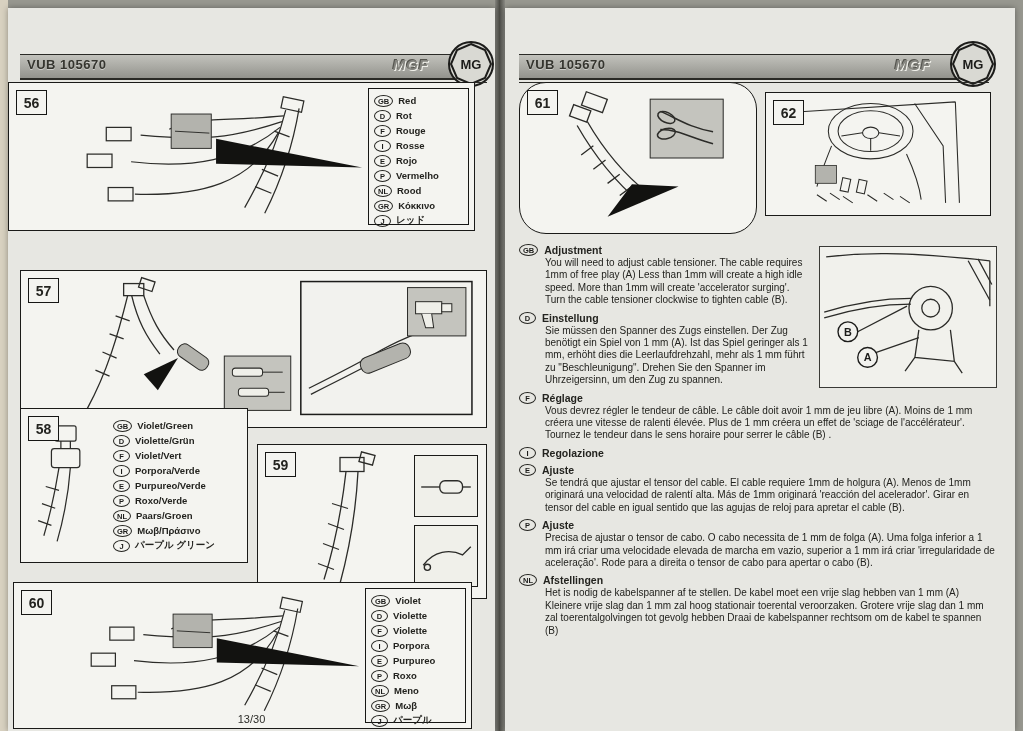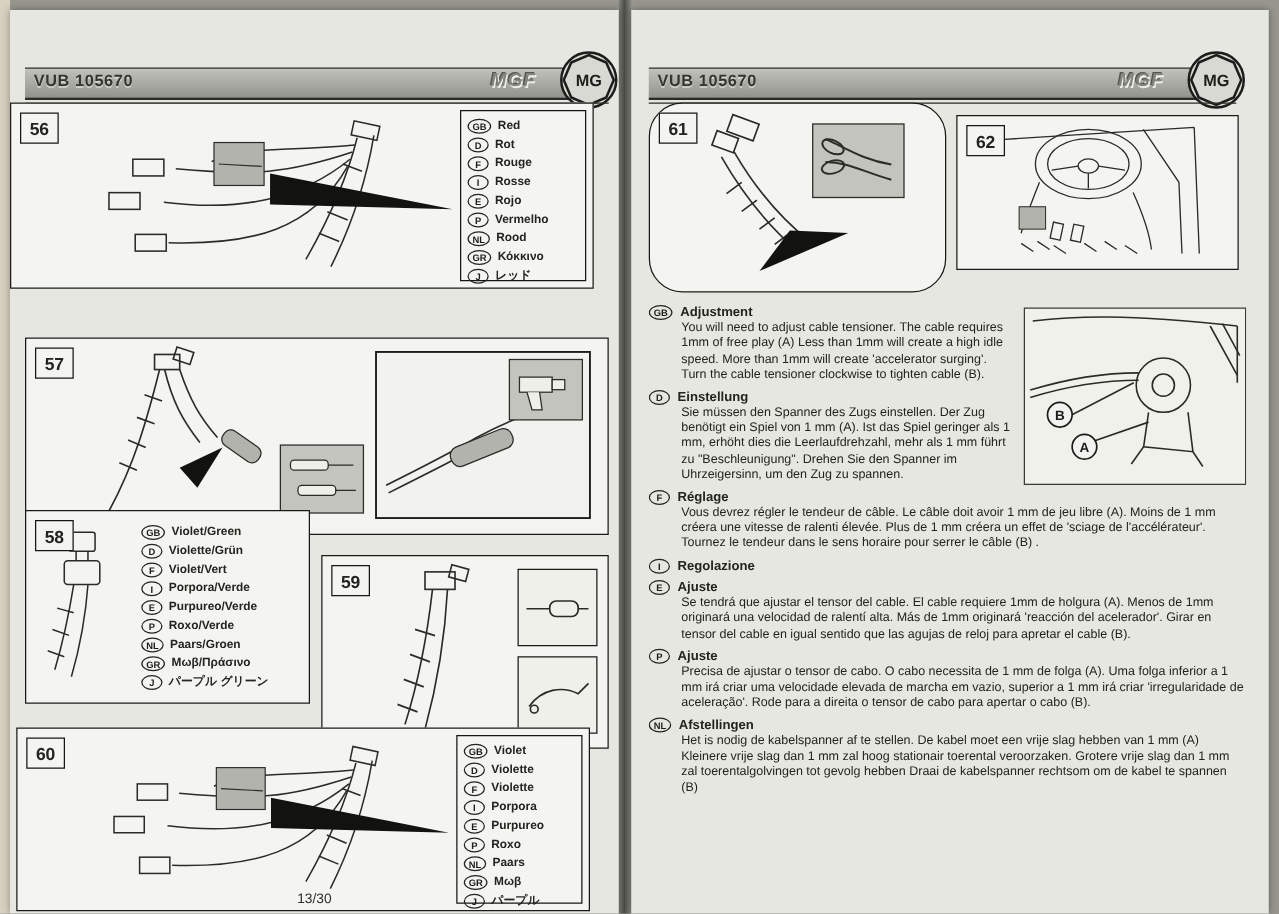--- a/index.html
+++ b/index.html
@@ -306,21 +306,21 @@
       <div class="lrow">
           <span class="badge">E</span>
           <span class="llabel">Purpureo</span>
         </div>
       <div class="lrow">
           <span class="badge">P</span>
           <span class="llabel">Roxo</span>
         </div>
       <div class="lrow">
           <span class="badge">NL</span>
-          <span class="llabel">Paars</span>
+          <span class="llabel">Meno</span>
         </div>
       <div class="lrow">
           <span class="badge">GR</span>
           <span class="llabel">Μωβ</span>
         </div>
       <div class="lrow">
           <span class="badge">J</span>
           <span class="llabel">パープル</span>
         </div>
     </div>

